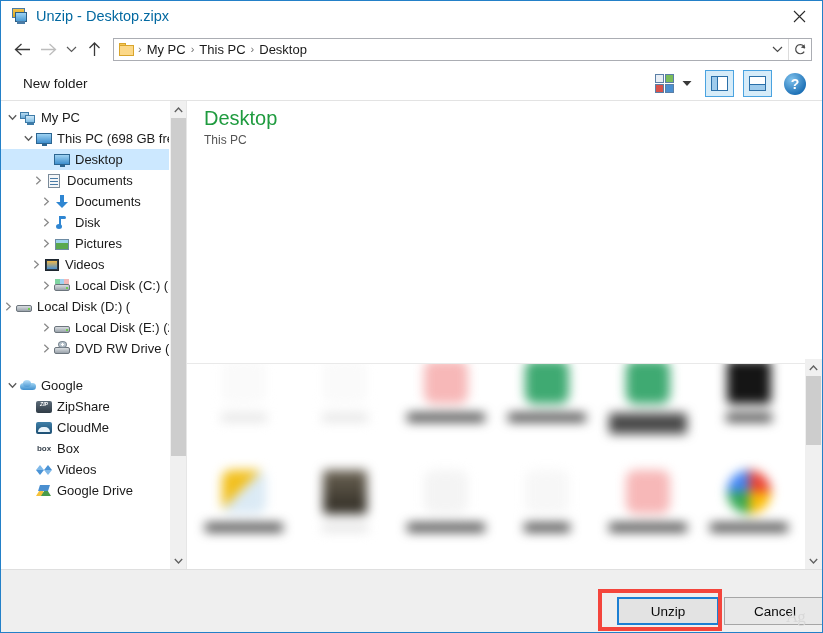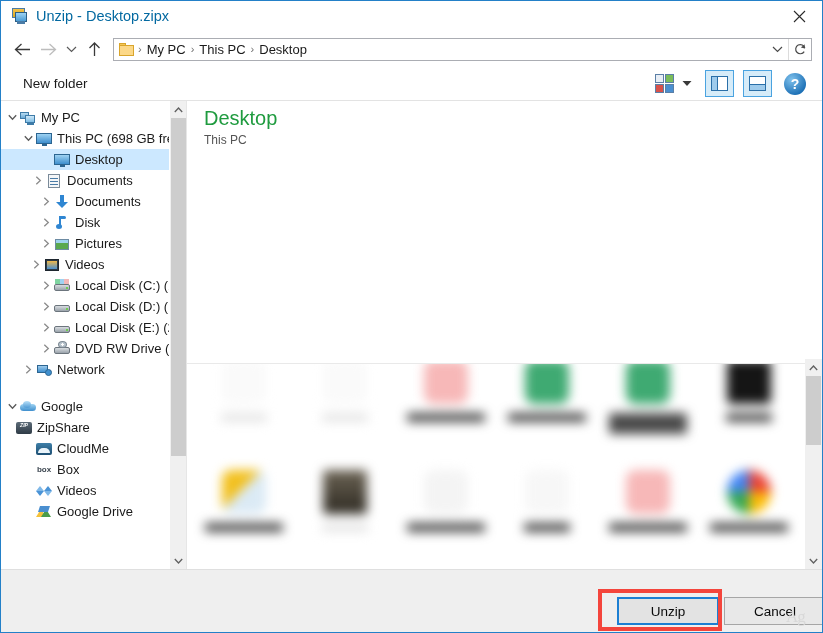--- a/index.html
+++ b/index.html
@@ -724,21 +724,21 @@
               </svg>
             </span>
           <span class="tico ic-disk sys">
               <i class="bar"></i>
               <i class="body"></i>
               <i class="led"></i>
             </span>
           <span class="tlabel">Local Disk (C:) (2</span>
         </div>
 
-        <div class="trow" style="padding-left:38px">
+        <div class="trow" style="">
           <span class="twist">
               <svg width="7" height="9" viewBox="0 0 7 9">
                 <path d="M1.3 0.8 L5.3 4.5 L1.3 8.2" stroke="#8a8a8a" stroke-width="1.3" fill="none"></path>
               </svg>
             </span>
           <span class="tico ic-disk">
               <i class="body"></i>
               <i class="led"></i>
             </span>
           <span class="tlabel">Local Disk  (D:) (</span>
@@ -763,51 +763,39 @@
                 <path d="M1.3 0.8 L5.3 4.5 L1.3 8.2" stroke="#8a8a8a" stroke-width="1.3" fill="none"></path>
               </svg>
             </span>
           <span class="tico ic-dvd">
               <i class="body"></i>
               <i class="disc"></i>
             </span>
           <span class="tlabel">DVD RW Drive (F</span>
         </div>
 
-        <div class="trow" style="padding-left:20px">
-          <span class="twist">
-              <svg width="7" height="9" viewBox="0 0 7 9">
-                <path d="M1.3 0.8 L5.3 4.5 L1.3 8.2" stroke="#8a8a8a" stroke-width="1.3" fill="none"></path>
-              </svg>
-            </span>
-          <span class="tico ic-net">
-              <i class="m"></i>
-              <i class="g"></i>
-            </span>
-          <span class="tlabel">Network</span>
-        </div>
       </div>
 
       <div class="tree-divider"></div>
 
       <div class="tree-section" style="padding-top:0">
         <div class="trow" style="padding-left:4px">
           <span class="twist">
               <svg width="9" height="7" viewBox="0 0 9 7">
                 <path d="M0.8 1.3 L4.5 5.3 L8.2 1.3" stroke="#5a5a5a" stroke-width="1.3" fill="none"></path>
               </svg>
             </span>
           <span class="tico ic-cloud">
               <i class="c1"></i>
               <i class="c2"></i>
             </span>
           <span class="tlabel">Google</span>
         </div>
 
-        <div class="trow" style="">
+        <div class="trow" style="padding-left:20px">
           <span class="twist empty"></span>
           <span class="tico ic-zs">
               <i class="bg"></i>
               <i class="t">ZIP</i>
             </span>
           <span class="tlabel">ZipShare</span>
         </div>
 
         <div class="trow" style="padding-left:20px">
           <span class="twist empty"></span>

